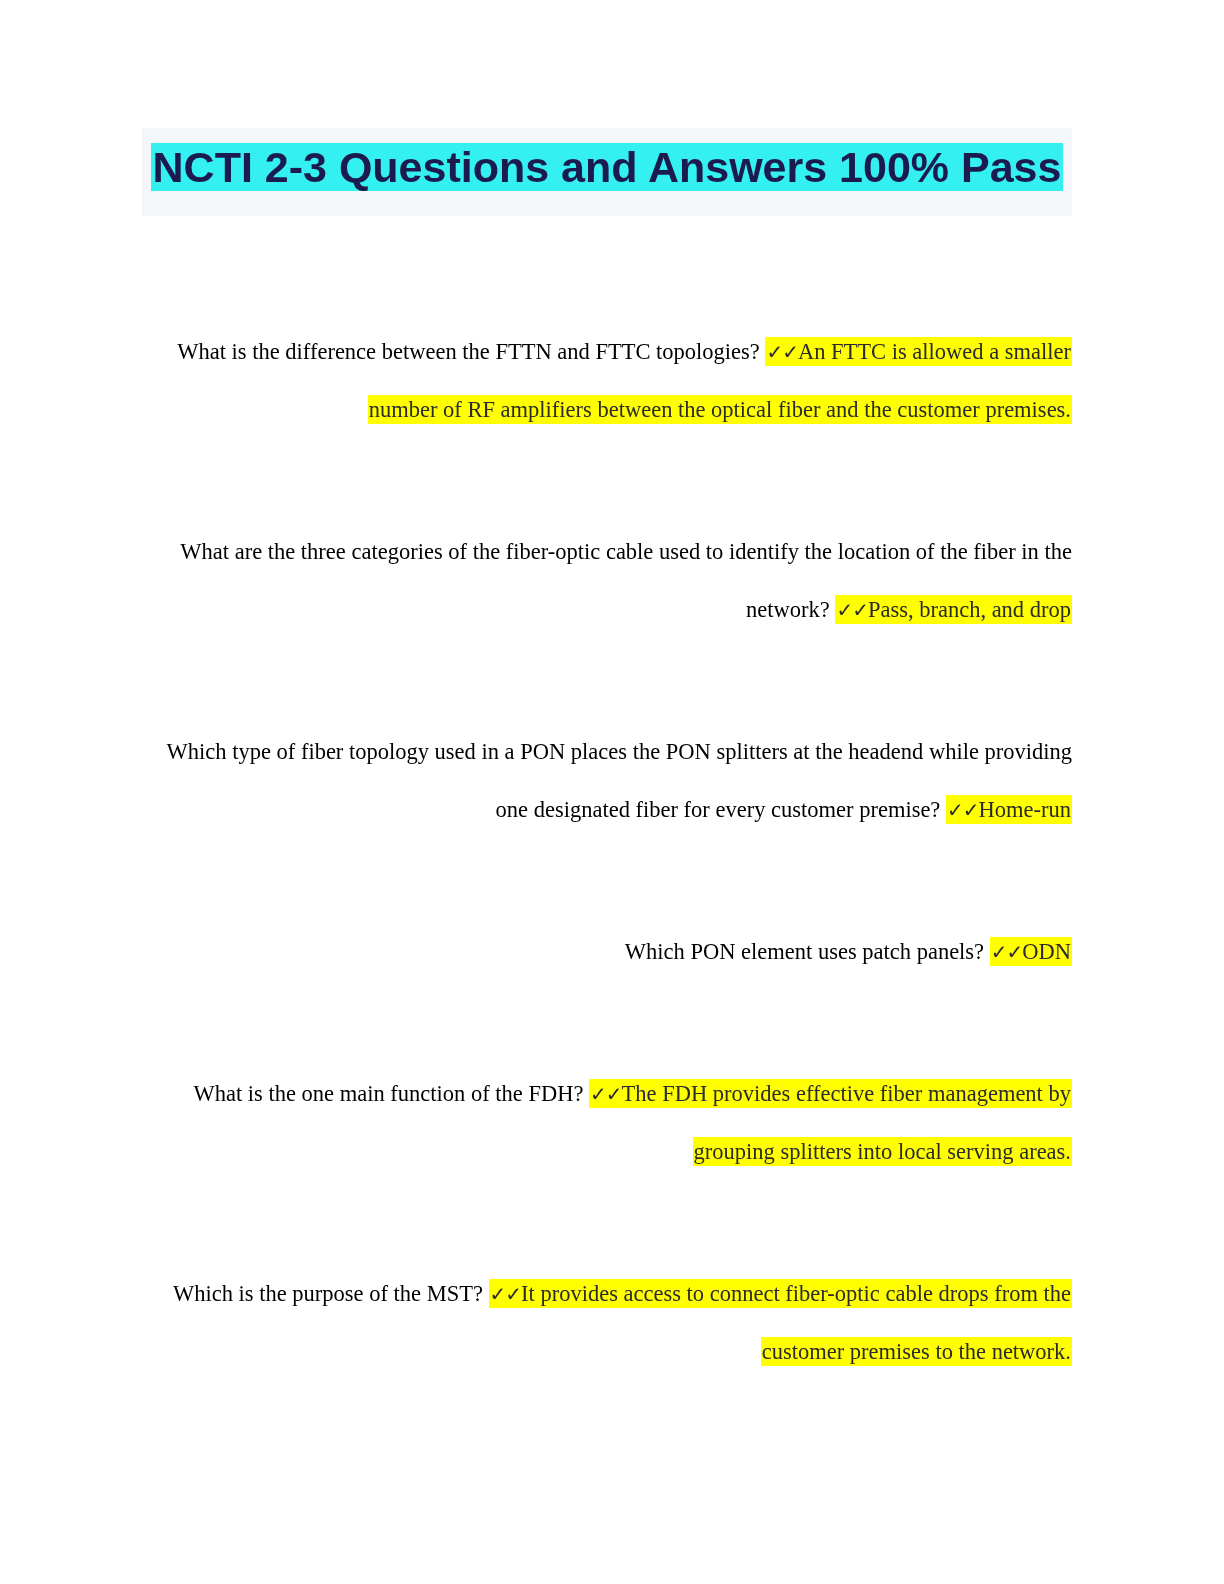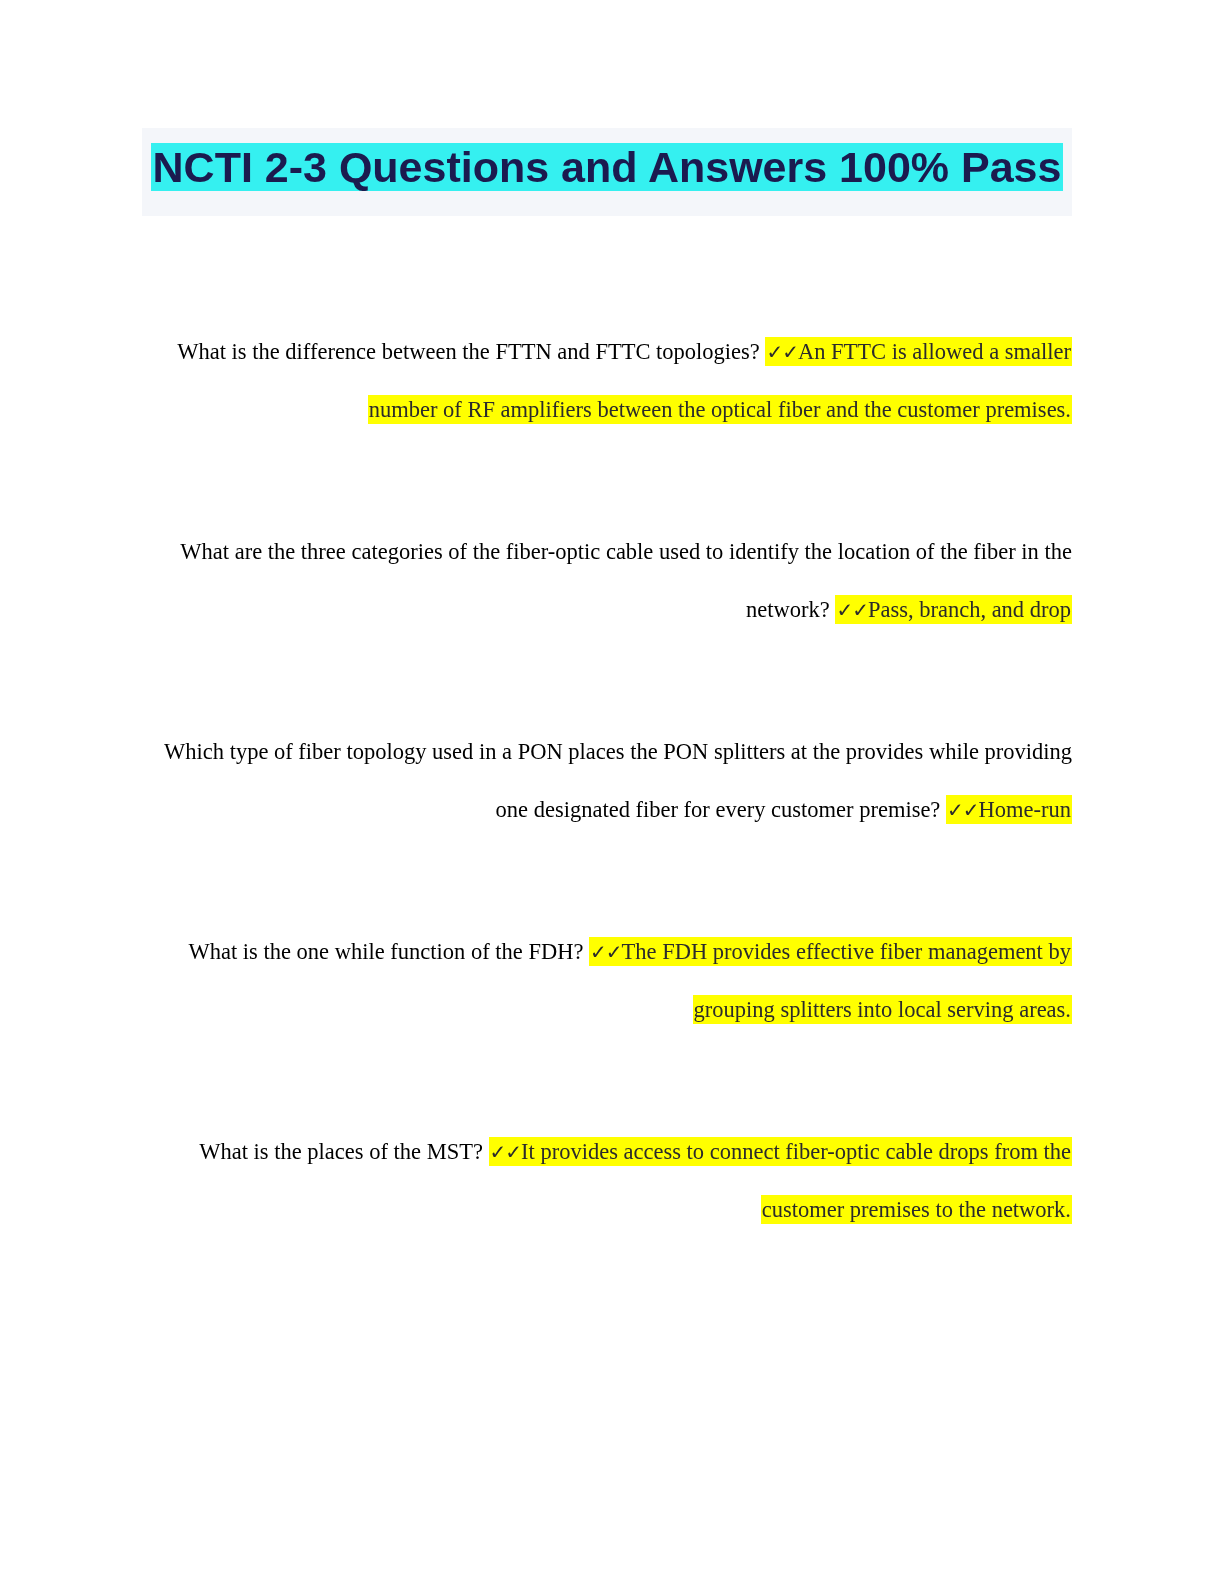--- a/index.html
+++ b/index.html
@@ -88,26 +88,29 @@
 
     <p class="qa">
       <span class="q">What is the difference between the FTTN and FTTC topologies? </span><span class="a"><span class="check">✓✓</span><span>An FTTC is allowed a smaller number of RF amplifiers between the optical fiber and the customer premises.</span></span>
     </p>
 
     <p class="qa">
       <span class="q">What are the three categories of the fiber-optic cable used to identify the location of the fiber in the network? </span><span class="a"><span class="check">✓✓</span><span>Pass, branch, and drop</span></span>
     </p>
 
     <p class="qa">
-      <span class="q">Which type of fiber topology used in a PON places the PON splitters at the provides while providing one designated fiber for every customer premise? </span><span class="a"><span class="check">✓✓</span><span>Home-run</span></span>
-    </p>
-
-
-    <p class="qa">
-      <span class="q">What is the one while function of the FDH? </span><span class="a"><span class="check">✓✓</span><span>The FDH provides effective fiber management by grouping splitters into local serving areas.</span></span>
+      <span class="q">Which type of fiber topology used in a PON places the PON splitters at the headend while providing one designated fiber for every customer premise? </span><span class="a"><span class="check">✓✓</span><span>Home-run</span></span>
     </p>
 
     <p class="qa">
-      <span class="q">What is the places of the MST? </span><span class="a"><span class="check">✓✓</span><span>It provides access to connect fiber-optic cable drops from the customer premises to the network.</span></span>
+      <span class="q">Which PON element uses patch panels? </span><span class="a"><span class="check">✓✓</span><span>ODN</span></span>
+    </p>
+
+    <p class="qa">
+      <span class="q">What is the one main function of the FDH? </span><span class="a"><span class="check">✓✓</span><span>The FDH provides effective fiber management by grouping splitters into local serving areas.</span></span>
+    </p>
+
+    <p class="qa">
+      <span class="q">Which is the purpose of the MST? </span><span class="a"><span class="check">✓✓</span><span>It provides access to connect fiber-optic cable drops from the customer premises to the network.</span></span>
     </p>
 
   </div>
 </div>
 
 </body></html>

